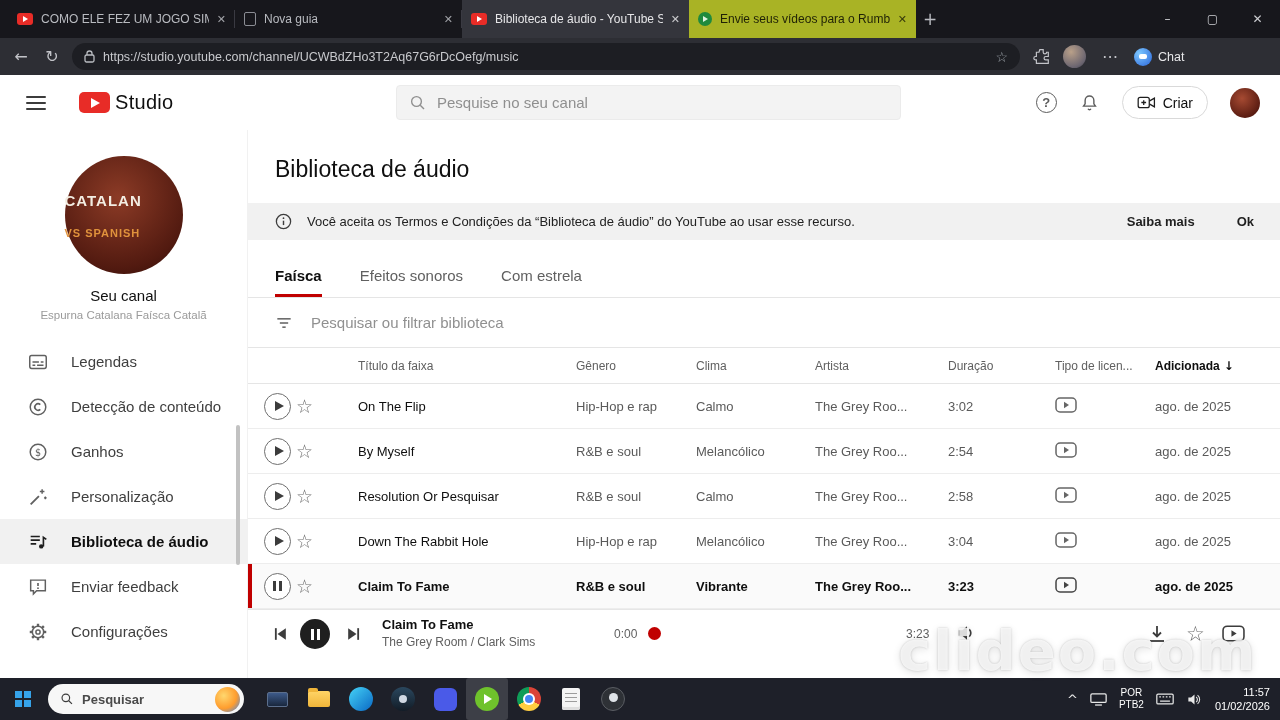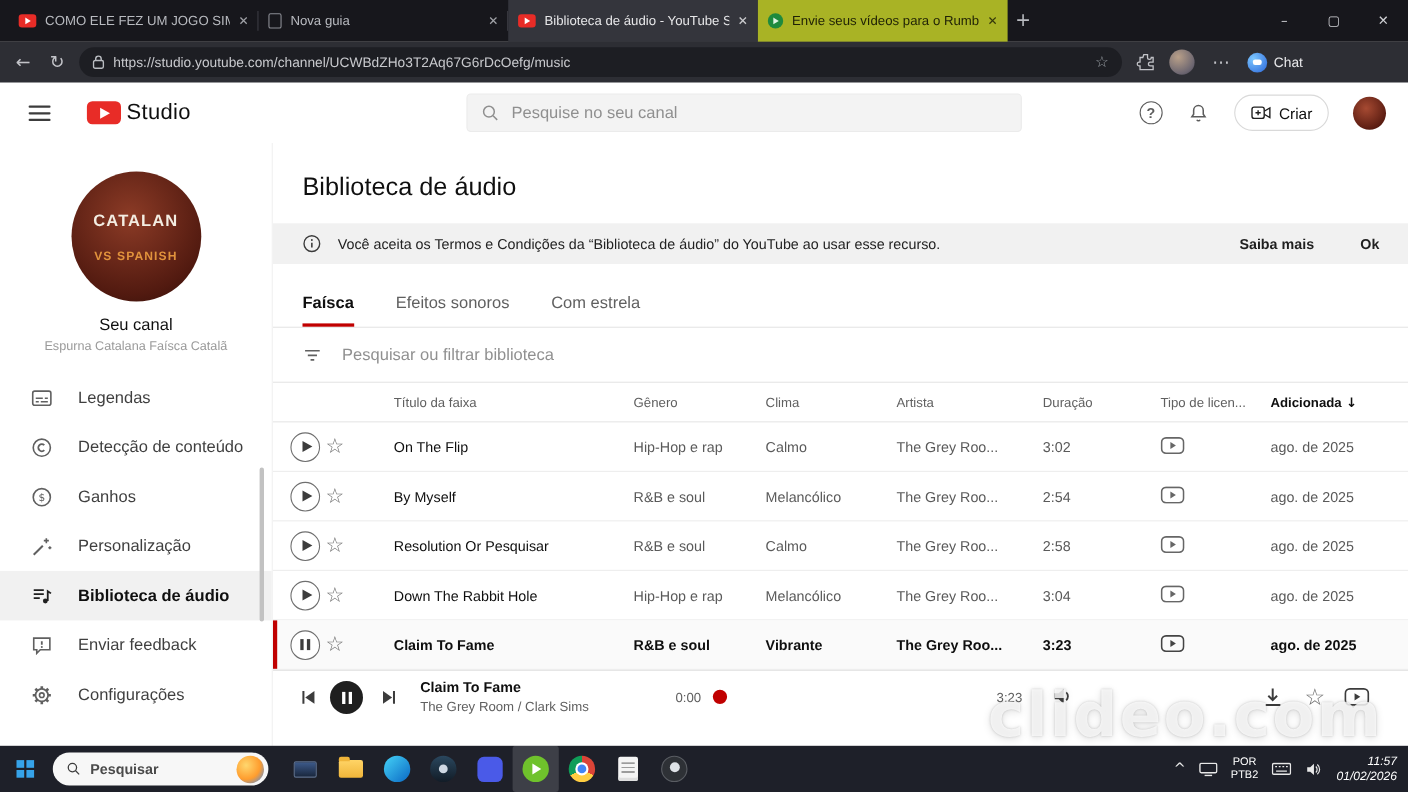--- a/index.html
+++ b/index.html
@@ -38,31 +38,31 @@
   .chat-ic::after { content:""; position:absolute; left:5px; top:6px; width:8px; height:5px; border-radius:2px; background:#fff; }
 
   
   .yt-header { position:absolute; top:75px; left:0; right:0; height:55px; background:#fff; display:flex; align-items:center; z-index:40; }
   .hamburger { margin-left:26px; display:flex; flex-direction:column; gap:4px; width:20px; }
   .hamburger span { height:2px; background:#3c3c3c; border-radius:1px; }
   .logo-wrap { display:flex; align-items:center; gap:5px; margin-left:33px; }
   .logo-box { width:31px; height:21px; background:#e82c27; border-radius:5px; position:relative; }
   .logo-box::after { content:""; position:absolute; left:12px; top:5.5px; border-left:9px solid #fff; border-top:5px solid transparent; border-bottom:5px solid transparent; }
   .logo-text { font-size:20px; color:#0f0f0f; letter-spacing:.3px; }
-  .studio-search { position:absolute; left:396px; width:505px; height:35px; top:10px; background:#f3f3f3; border:1px solid #ebebeb; border-radius:4px; display:flex; align-items:center; padding:0 12px; gap:10px;margin-left:28px; }
+  .studio-search { position:absolute; left:396px; width:505px; height:35px; top:10px; background:#f3f3f3; border:1px solid #ebebeb; border-radius:4px; display:flex; align-items:center; padding:0 12px; gap:10px; }
   .studio-search input { border:none; outline:none; background:transparent; font-size:15px; color:#0f0f0f; flex:1; font-family:inherit; }
   .studio-search input::placeholder { color:#8f8f8f; }
   .hd-right { margin-left:auto; display:flex; align-items:center; gap:22px; padding-right:20px; }
   .help-circ { width:21px; height:21px; border:1.8px solid #5c5c5c; border-radius:50%; color:#5c5c5c; font-size:13px; font-weight:bold; display:flex; align-items:center; justify-content:center; }
   .create-btn { height:33px; border:1px solid #d9d9d9; border-radius:17px; display:flex; align-items:center; gap:7px; padding:0 14px; font-size:14px; color:#0f0f0f; background:#fff; }
   .avatar-hd { width:30px; height:30px; border-radius:50%; background:radial-gradient(circle at 40% 35%, #a64a32, #571a10 75%); }
 
   
   .sidebar { position:absolute; top:130px; left:0; width:248px; bottom:42px; background:#fff; border-right:1px solid #f1f1f1; z-index:30; }
-  .avatar-big { width:118px; height:118px; border-radius:50%; margin:26px auto 0; background:radial-gradient(circle at 45% 35%, #8c3b26, #521a10 70%, #2e0d07); display:flex; flex-direction:column; align-items:center; justify-content:center; gap:18px; }
+  .avatar-big { width:118px; height:118px; border-radius:50%; margin:26px auto 0; background:radial-gradient(circle at 45% 35%, #8c3b26, #521a10 70%, #2e0d07); display:flex; flex-direction:column; align-items:flex-start; justify-content:center; gap:18px; }
   .avatar-line1 { color:#f3ede2; font-size:15px; font-weight:bold; letter-spacing:1px; }
   .avatar-line2 { color:#e0923c; font-size:11px; font-weight:bold; letter-spacing:1px; }
   .ch-name { text-align:center; margin-top:13px; font-size:15px; color:#0f0f0f; }
   .ch-sub { text-align:center; margin-top:5px; font-size:11.5px; color:#9a9a9a; }
   .menu { margin-top:18px; }
   .menu-item { height:45px; display:flex; align-items:center; gap:22px; padding-left:27px; font-size:15px; color:#3f3f3f; cursor:pointer; }
   .menu-item.active { background:#f1f1f1; color:#0f0f0f; font-weight:bold; }
   .menu-ic { width:22px; height:22px; flex:none; display:flex; align-items:center; justify-content:center; }
   .sb-scroll { position:absolute; right:7px; top:295px; width:4px; height:140px; background:#c2c2c2; border-radius:2px; }
 
@@ -133,21 +133,21 @@
   .ic-rumble::after { content:""; position:absolute; left:9px; top:7px; border-left:8px solid #fff; border-top:5px solid transparent; border-bottom:5px solid transparent; }
   .ic-chrome { width:24px; height:24px; border-radius:50%; background:conic-gradient(#db4437 0 120deg, #ffcd41 120deg 240deg, #0f9d58 240deg 360deg); position:relative; }
   .ic-chrome::before { content:""; position:absolute; left:6px; top:6px; width:12px; height:12px; border-radius:50%; background:#fff; }
   .ic-chrome::after { content:""; position:absolute; left:8px; top:8px; width:8px; height:8px; border-radius:50%; background:#4285f4; }
   .ic-notepad { width:18px; height:22px; background:#f4f4f4; border-radius:2px; box-shadow:inset 0 -3px 0 #dedede; position:relative; }
   .ic-notepad::after { content:""; position:absolute; left:3px; top:5px; width:12px; height:10px; background:repeating-linear-gradient(#9c9c9c 0 1.5px, transparent 1.5px 4px); }
   .ic-obs { width:24px; height:24px; border-radius:50%; background:#2e3136; border:1px solid #5a5d63; position:relative; }
   .ic-obs::after { content:""; position:absolute; left:7px; top:5px; width:9px; height:9px; border-radius:50%; background:#dfe3e8; }
   .tb-tray { margin-left:auto; display:flex; align-items:center; gap:12px; padding-right:10px; color:#fff; }
   .tray-txt { font-size:10px; line-height:1.25; text-align:center; }
-  .clock { font-size:11px; line-height:1.3; text-align:right;font-style:italic; }
+  .clock { font-size:11px; line-height:1.3; text-align:right; }
   .chev { font-size:13px; color:#e8e8e8; }
 </style>
 </head>
 <body>
 
 <div class="titlebar">
   <div class="tabstrip">
     <div class="tab">
       <span class="favicon-yt"></span>
       <span class="tab-title">COMO ELE FEZ UM JOGO SIMPLE</span>

